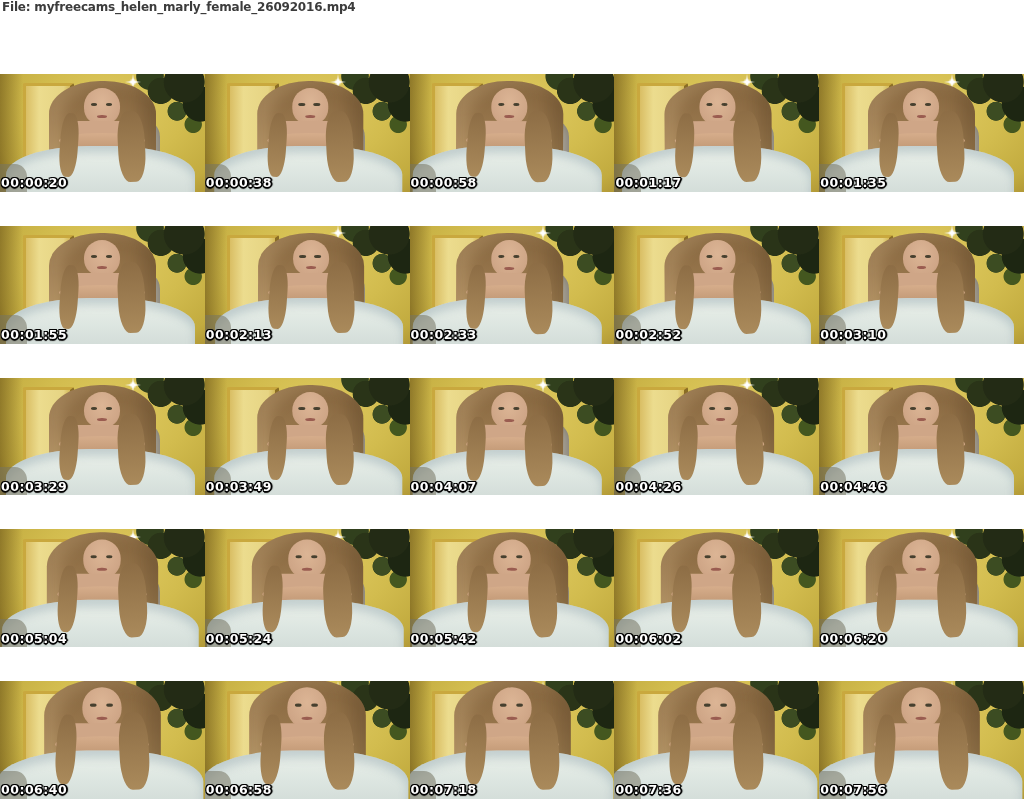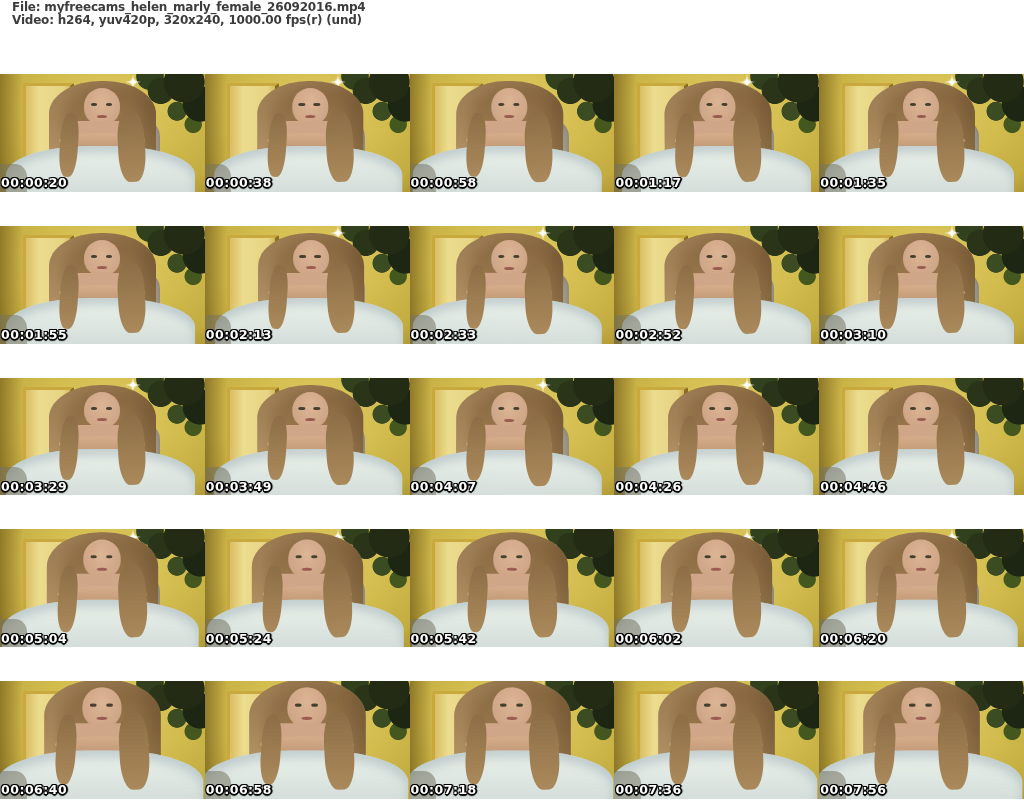--- a/index.html
+++ b/index.html
@@ -5,21 +5,21 @@
   :root{
     --header-bg:#ffffff; --header-text:#3c3c3c;
     --wall-yellow:#d2bc4e; --door-cream:#ecdc8e; --door-frame:#c9a83e;
     --plant-dark:#232b15; --chair-gray:#a8a294; --hair-brown:#97764c;
     --skin:#cfa687; --sweater-white:#ecf1ea; --ts-text:#ffffff;
   }
   *{margin:0;padding:0;box-sizing:border-box;}
   html,body{width:1024px;height:811px;overflow:hidden;background:#fff;}
   body{font-family:"DejaVu Sans",sans-serif;}
 
-  .meta{height:40px;background:var(--header-bg);padding:1px 0 0 12px;}
+  .meta{height:40px;background:var(--header-bg);padding:1px 0 0 2px;}
   .meta-line{font-weight:bold;font-size:12px;line-height:12.7px;color:var(--header-text);letter-spacing:-0.2px;white-space:nowrap;}
 
   .grid{width:1024px;height:759px;display:grid;grid-template-columns:repeat(5,1fr);grid-template-rows:repeat(5,151.8px);}
   .cell{position:relative;overflow:hidden;margin-top:34px;}
   .scene{position:absolute;inset:0;
     background:radial-gradient(ellipse at 55% 30%,#e0cb62 0%,var(--wall-yellow) 45%,#c2ab3f 78%,#a78d32 100%);}
 
   .wall-shadow{position:absolute;left:0;top:0;width:11%;height:100%;
     background:linear-gradient(90deg,rgba(92,70,18,.5),rgba(92,70,18,0));}
 
@@ -86,21 +86,20 @@
   .cell:nth-child(7n) .person{transform:translateX(2%);}
   .cell:nth-child(n+16) .person{transform:scale(1.04);transform-origin:50% 85%;}
   .cell:nth-child(n+21) .person{transform:scale(1.09);transform-origin:50% 85%;}
   .cell:nth-child(3n) .sparkle{display:none;}
 </style>
 </head>
 <body>
 
 <header class="meta">
   <div class="meta-line">File: myfreecams_helen_marly_female_26092016.mp4</div>
-  <div class="meta-line">Video: h264, yuv420p, 320x240, 1000.00 fps(r) (und)</div>
 </header>
 
 <div class="grid" id="grid">
   <div class="cell">
     <div class="scene">
       <div class="wall-shadow"></div>
       <div class="door"></div>
       <div class="plant"></div>
       <div class="sparkle"></div>
       <div class="chair"></div>

